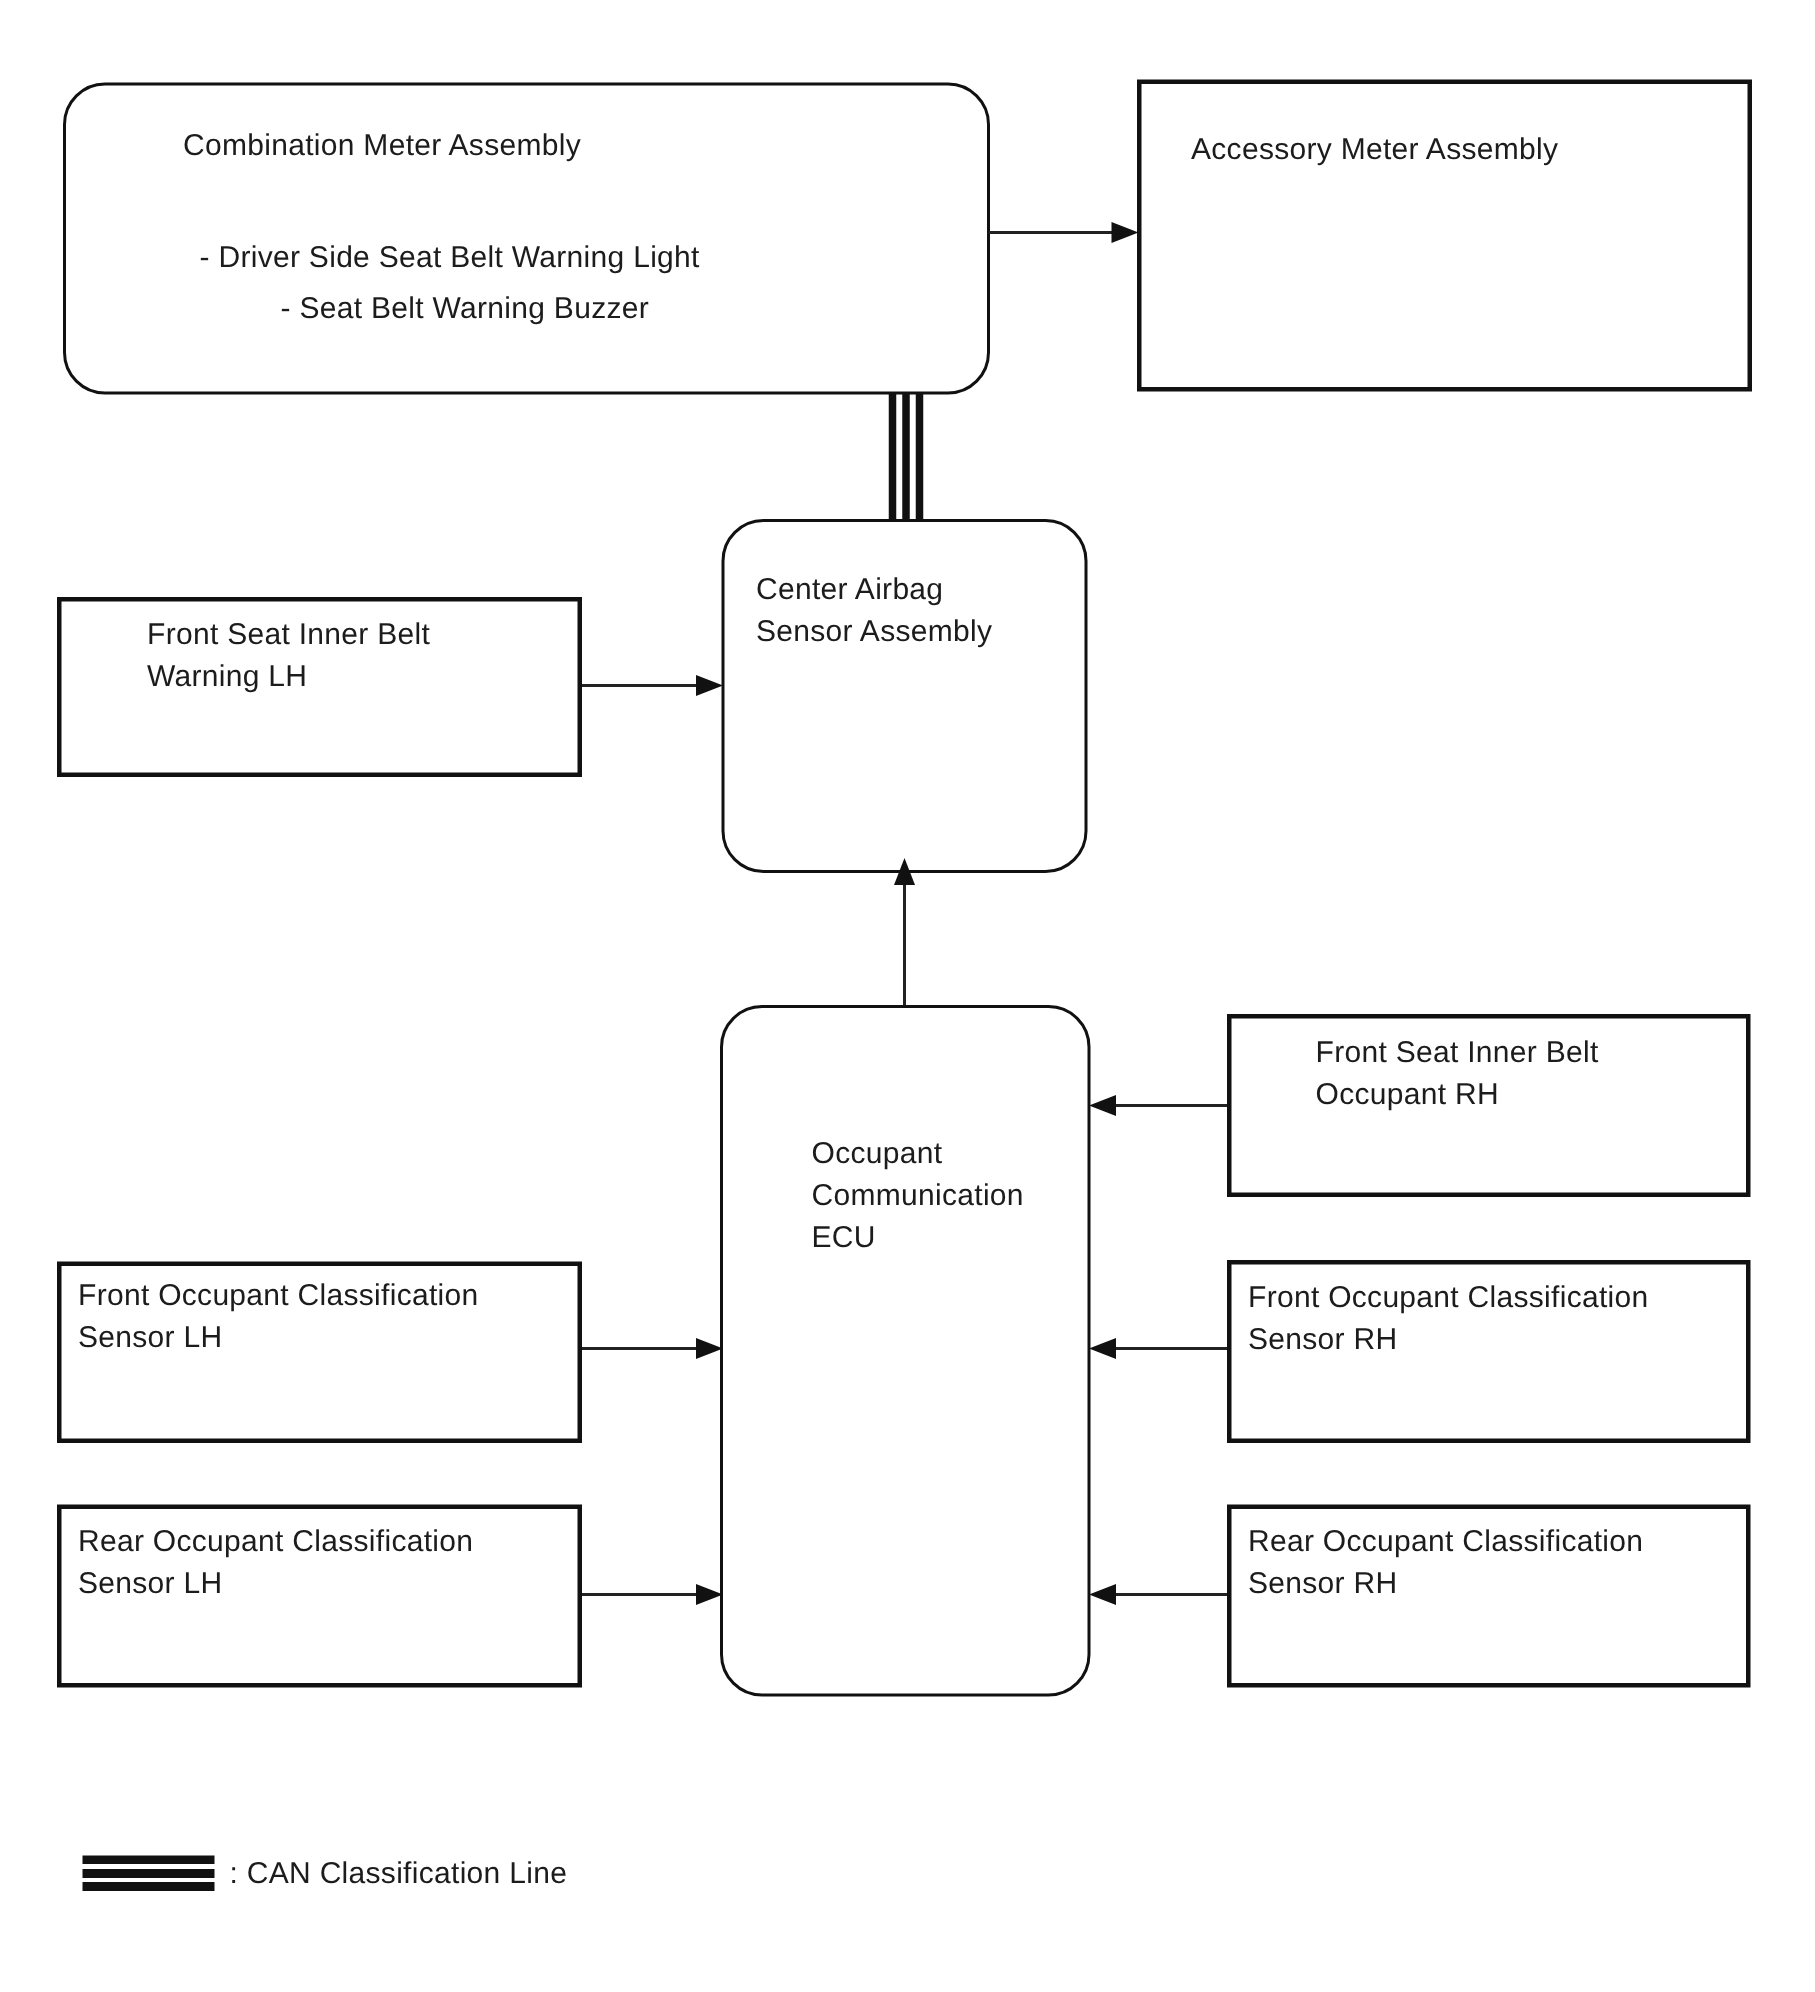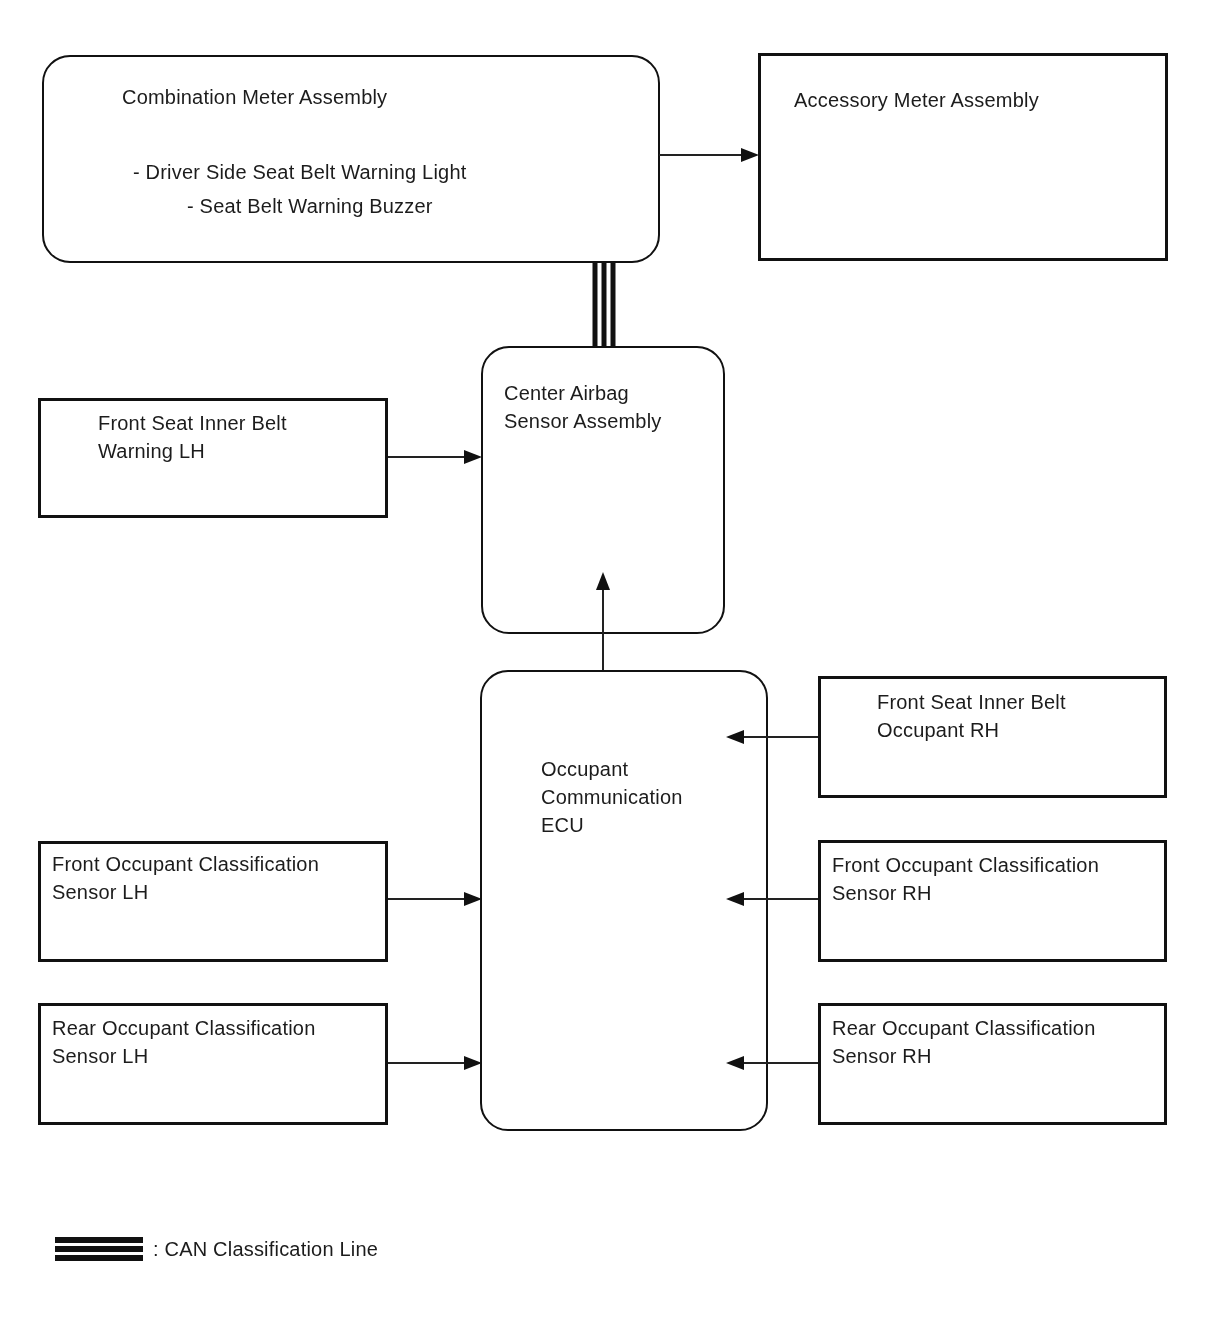--- a/index.html
+++ b/index.html
@@ -67,35 +67,35 @@
   <div class="box rounded" style="left:42px; top:55px; width:618px; height:208px;">
     <div class="t" style="left:78px; top:26px;">Combination Meter Assembly</div>
     <div class="t" style="left:89px; top:79px;margin-top:22px;">- Driver Side Seat Belt Warning Light</div>
     <div class="t" style="left:102px; top:135px;margin-left:41px;">- Seat Belt Warning Buzzer</div>
   </div>
 
   <div class="box" style="left:758px; top:53px; width:410px; height:208px;">
     <div class="t" style="left:17px; top:30px;margin-left:16px;">Accessory Meter Assembly</div>
   </div>
 
-  <div class="box rounded" style="left:481px; top:346px; width:244px; height:288px;">
+  <div class="box rounded" style="left:481px; top:346px; width:244px; height:236px;">
     <div class="t" style="left:21px; top:31px;">
         <div>Center Airbag</div>
         <div>Sensor Assembly</div>
       </div>
   </div>
 
   <div class="box" style="left:38px; top:398px; width:350px; height:120px;">
     <div class="t" style="left:57px; top:8px;">
         <div>Front Seat Inner Belt</div>
         <div>Warning LH</div>
       </div>
   </div>
 
-  <div class="box rounded" style="left:480px; top:670px; width:288px; height:461px;">
+  <div class="box rounded" style="left:480px; top:670px; width:247px; height:461px;">
     <div class="t" style="left:59px; top:83px;">
         <div>Occupant</div>
         <div>Communication</div>
         <div>ECU</div>
       </div>
   </div>
 
   <div class="box" style="left:818px; top:676px; width:349px; height:122px;">
     <div class="t" style="left:56px; top:9px;">
         <div>Front Seat Inner Belt</div>

